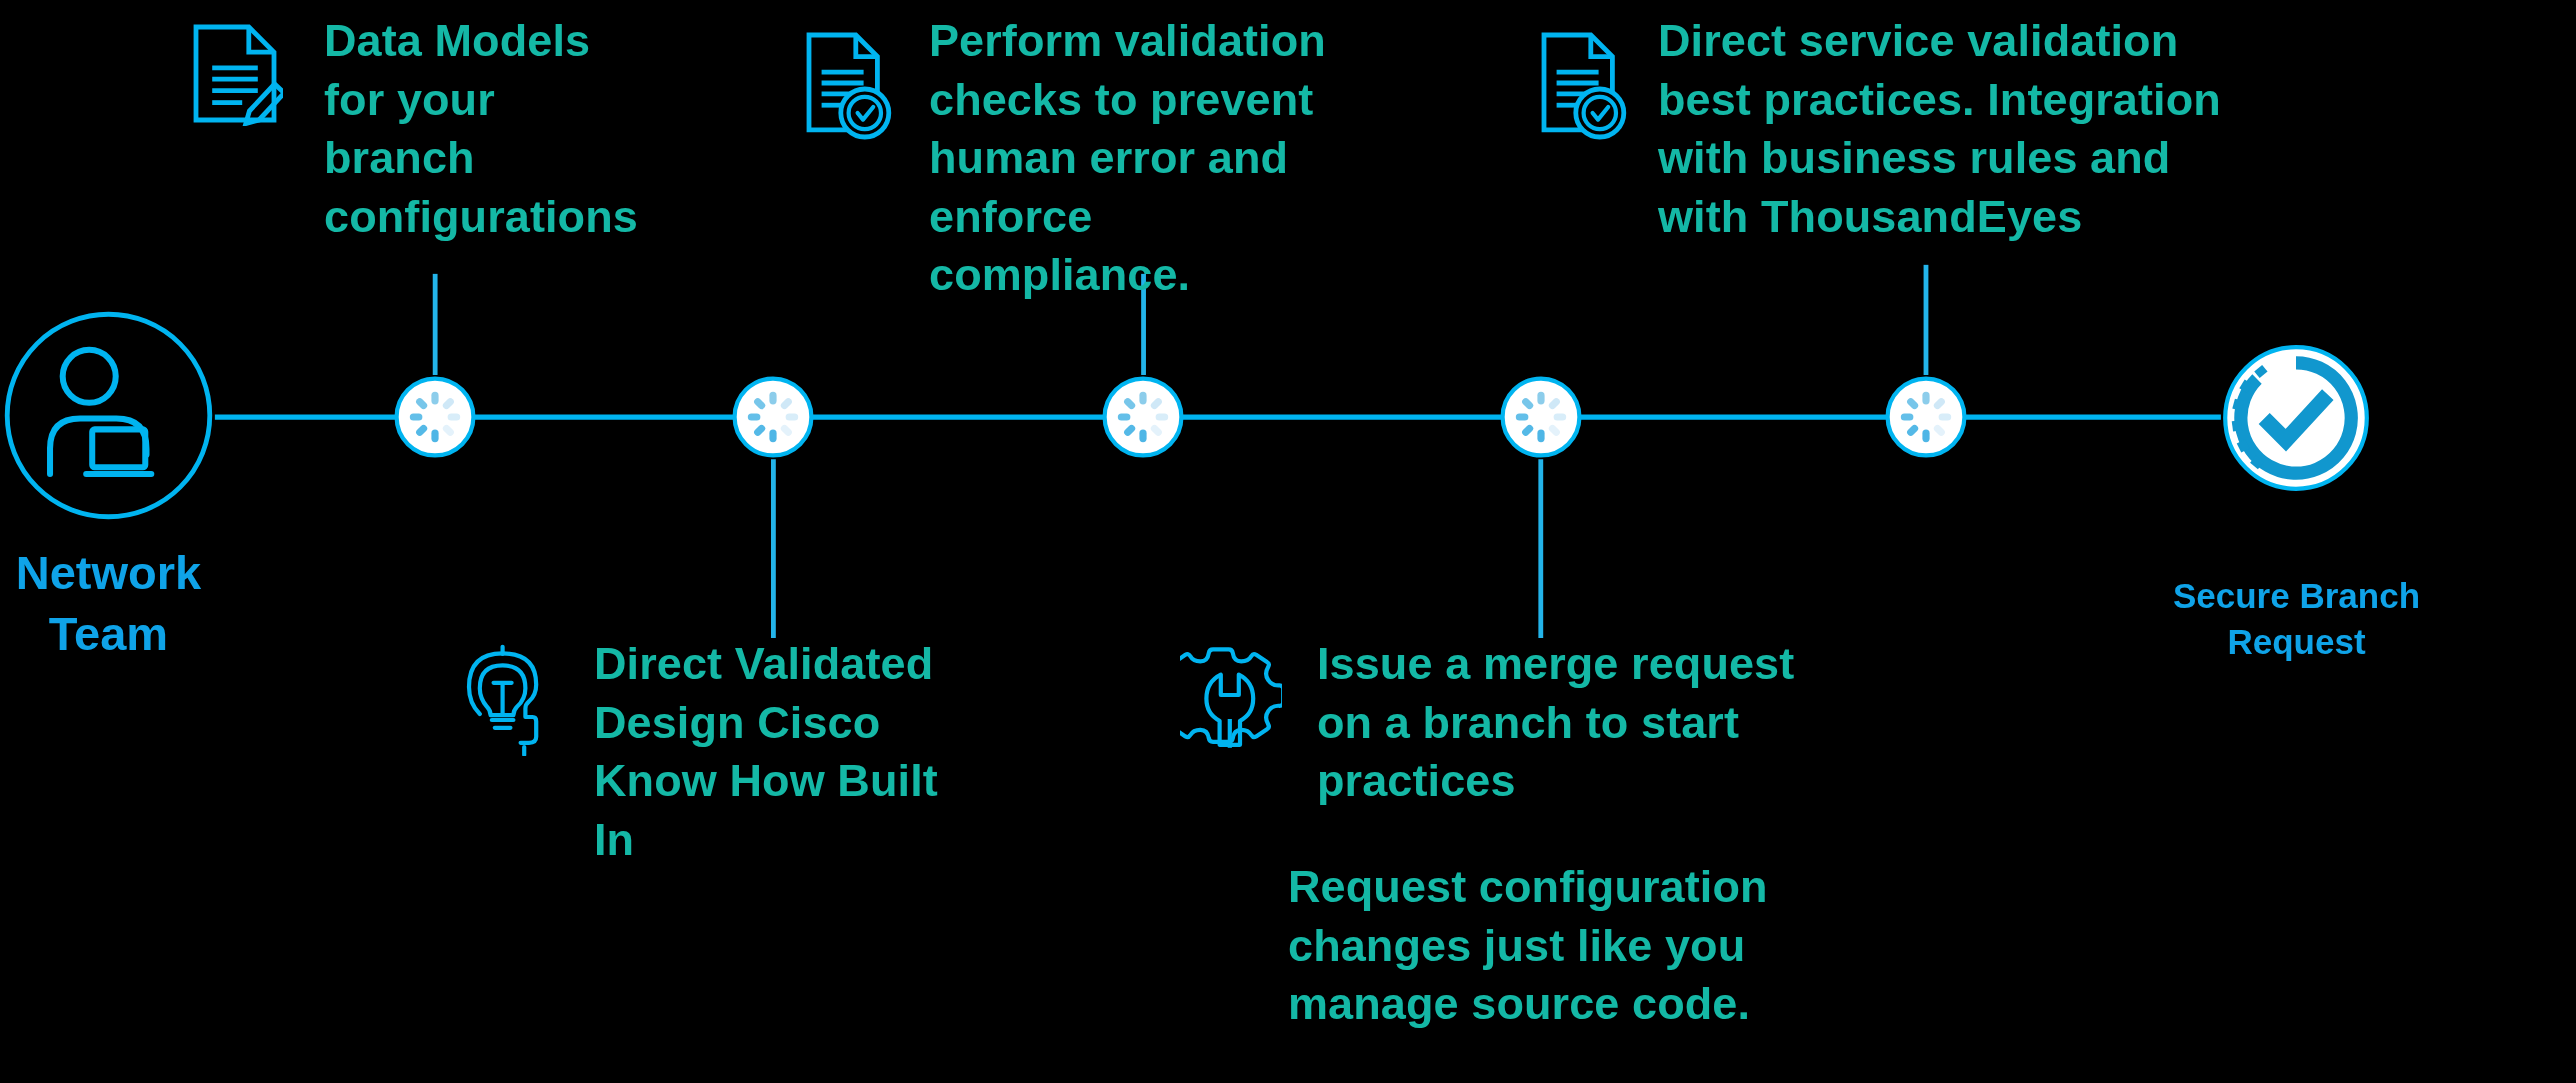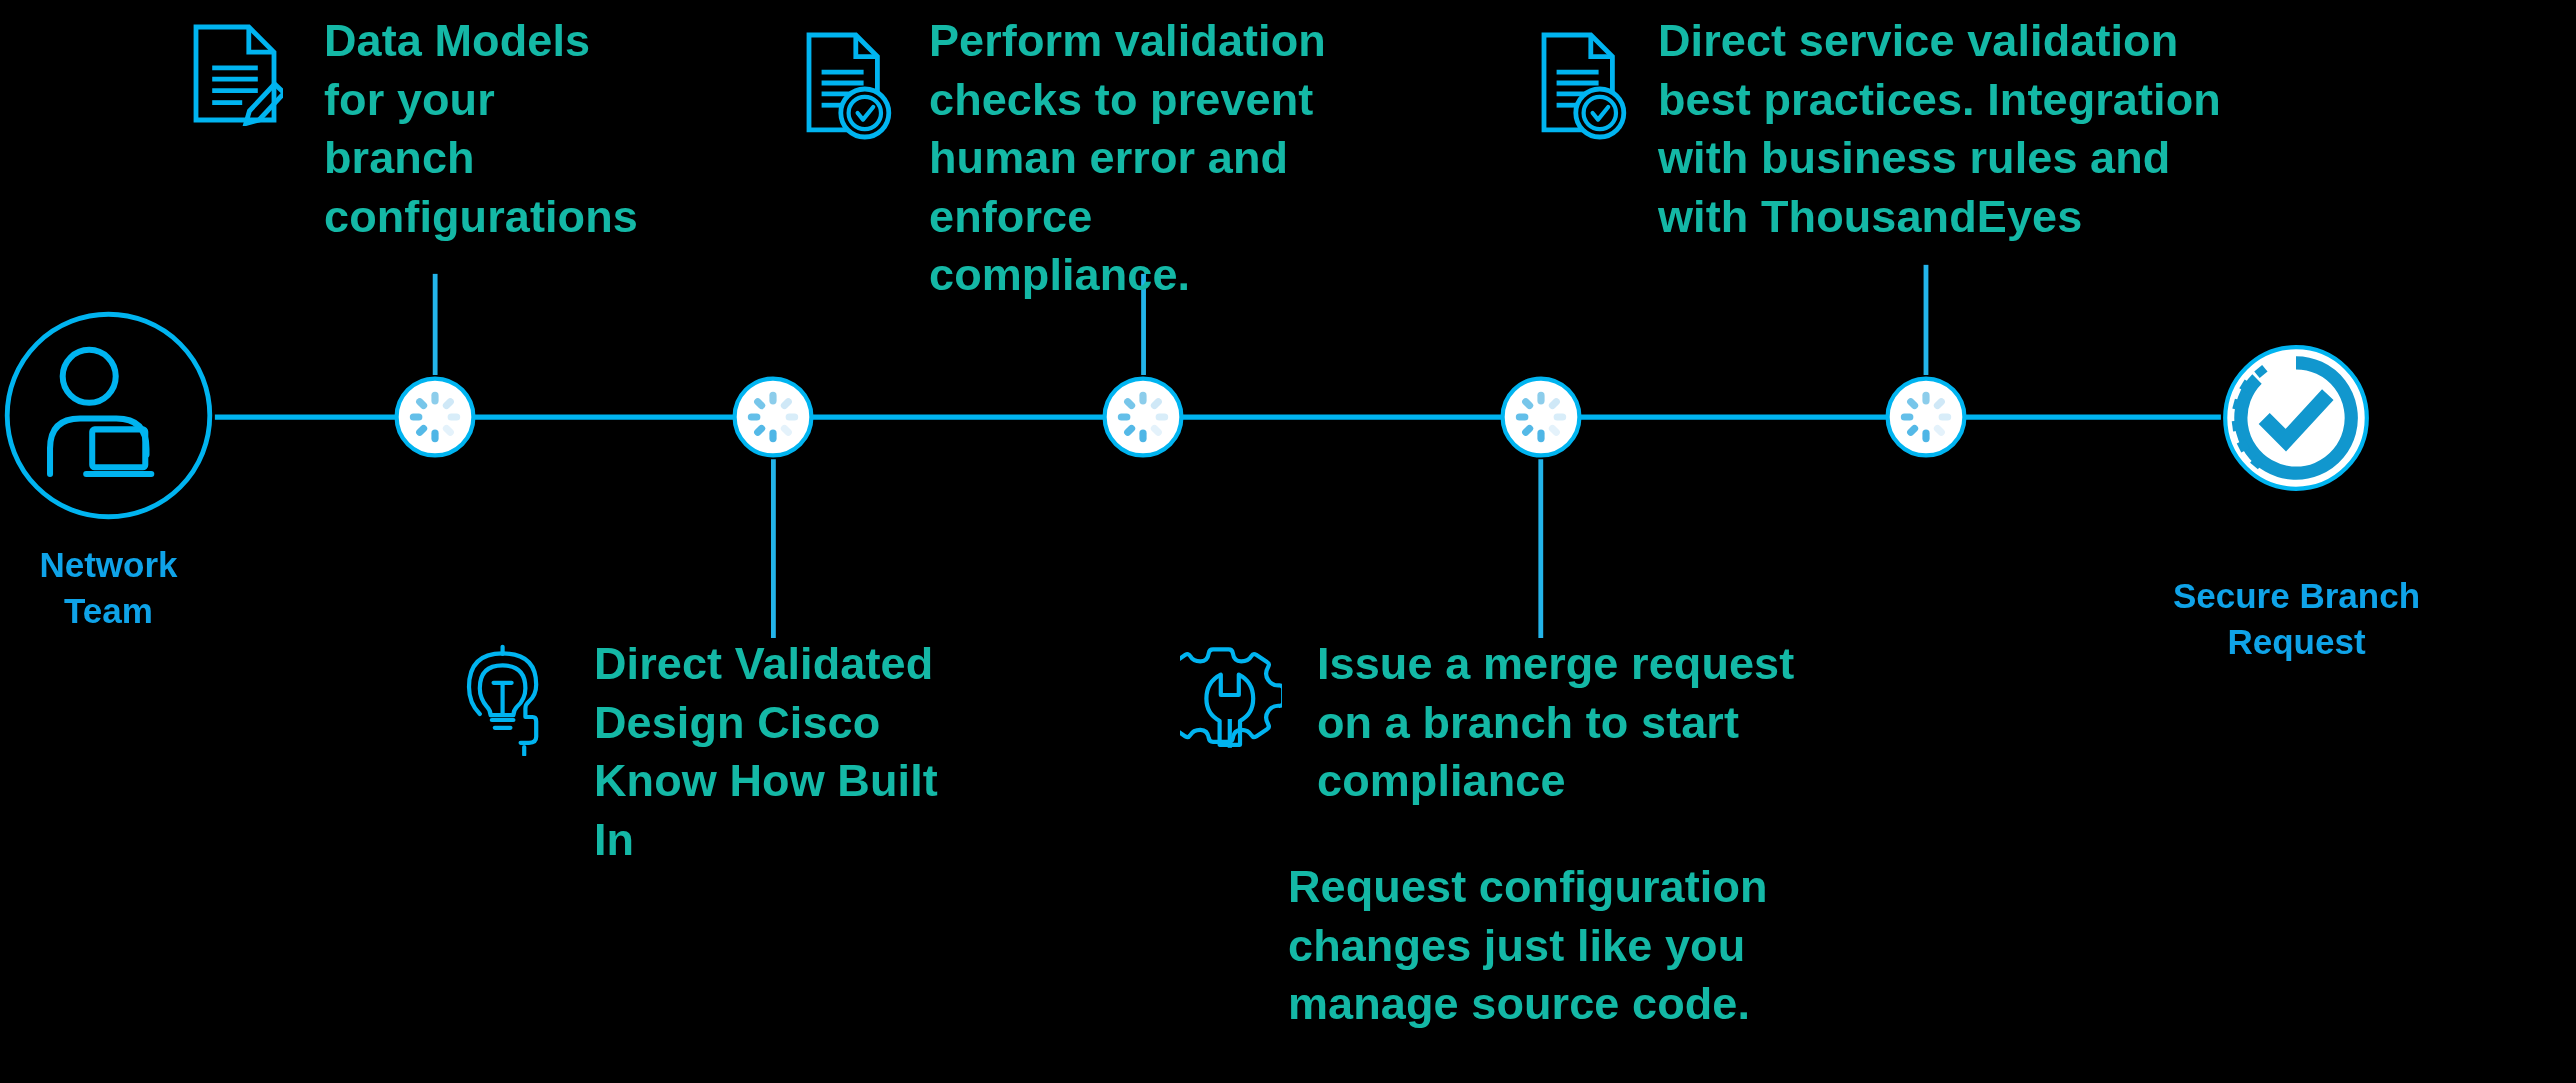--- a/index.html
+++ b/index.html
@@ -34,21 +34,21 @@
   <div class="abs" style="left:3px;top:310px;width:211px;height:211px;">
     <svg width="211" height="211" viewBox="0 0 350 350">
       <circle cx="175" cy="175" r="168" fill="none" stroke="#00b4f0" stroke-width="8"></circle>
       <circle cx="143" cy="110" r="44" fill="none" stroke="#00b4f0" stroke-width="10"></circle>
       <path d="M78 230 q0 -50 50 -50 h60 q50 0 50 50 v10" fill="none" stroke="#00b4f0" stroke-width="10" stroke-linecap="round"></path>
       <line x1="78" y1="230" x2="78" y2="272" stroke="#00b4f0" stroke-width="10" stroke-linecap="round"></line>
       <rect x="148" y="198" width="88" height="63" rx="4" fill="none" stroke="#00b4f0" stroke-width="10"></rect>
       <line x1="138" y1="272" x2="246" y2="272" stroke="#00b4f0" stroke-width="10" stroke-linecap="round"></line>
     </svg>
   </div>
-  <div class="node-lbl" style="left:0px;top:542px;width:217px;font-size:35px;">
+  <div class="node-lbl" style="left:0px;top:542px;width:217px;font-size:47px;">
     <div>Network</div>
     <div>Team</div>
   </div>
 
   <div class="abs" style="left:393px;top:375px;width:84px;height:84px;">
     <svg width="84" height="84" viewBox="0 0 140 140">
       <circle cx="70" cy="70" r="64" fill="#ffffff" stroke="#00b4f0" stroke-width="7"></circle>
       <g transform="translate(70,70)">
         <rect x="-6" y="-42" width="12" height="21" rx="6" fill="#8ccdeb" transform="rotate(0)"></rect>
         <rect x="-6" y="-42" width="12" height="21" rx="6" fill="#cfe8f7" transform="rotate(45)"></rect>
@@ -236,21 +236,21 @@
                q-2 -14 -14 -14 q-12 0 -17 9 q-3 5 -8 2 l-18 -12 q-5 -3 -2 -8 q7 -12 0 -22
                q-7 -10 -19 -9 q-6 0 -6 -6 v-22 q0 -6 6 -6 q12 1 19 -9 q7 -10 0 -22 q-3 -5 2 -8
                l18 -12 q5 -3 8 2 q5 9 17 9 q12 0 14 -14 q1 -6 7 -6 z" fill="none" stroke="#00b4f0" stroke-width="7" stroke-linejoin="round"></path>
       <path d="M68 56 v34 h30 v-34 q24 12 24 40 q0 26 -22 37 v40 h-34 v-40 q-22 -11 -22 -37
                q0 -28 24 -40 z" fill="none" stroke="#00b4f0" stroke-width="7" stroke-linejoin="round"></path>
       <line x1="83" y1="130" x2="83" y2="178" stroke="#00b4f0" stroke-width="7"></line>
     </svg>
     <div class="lbl" style="left:137px;top:0px;width:584px;font-size:45px;">
       <div>Issue a merge request</div>
       <div>on a branch to start</div>
-      <div>compliance</div>
+      <div>practices</div>
     </div>
   </div>
 
   <div class="lbl" style="left:1288px;top:858px;width:602px;font-size:45px;">
     <div>Request configuration</div>
     <div>changes just like you</div>
     <div>manage source code.</div>
   </div>
 
 </div>

